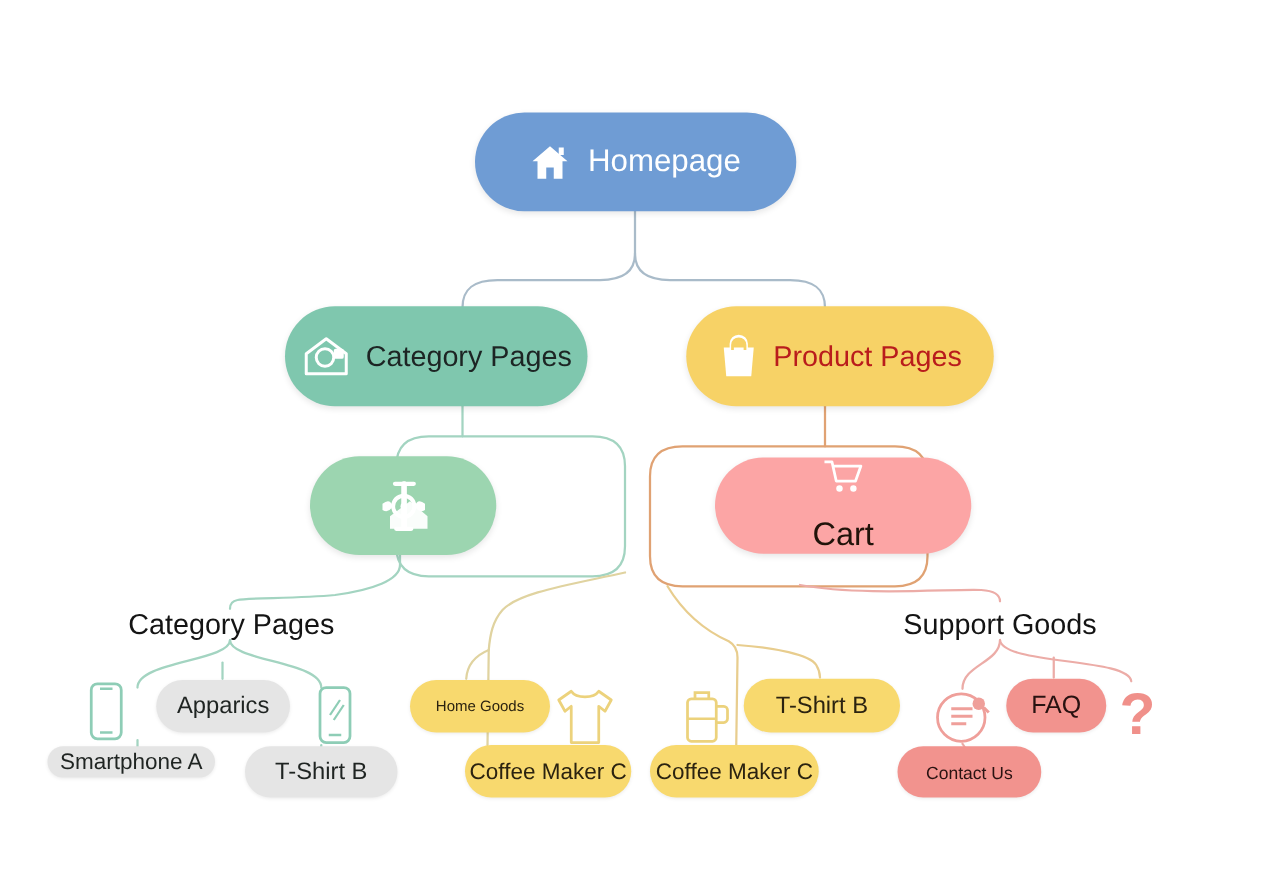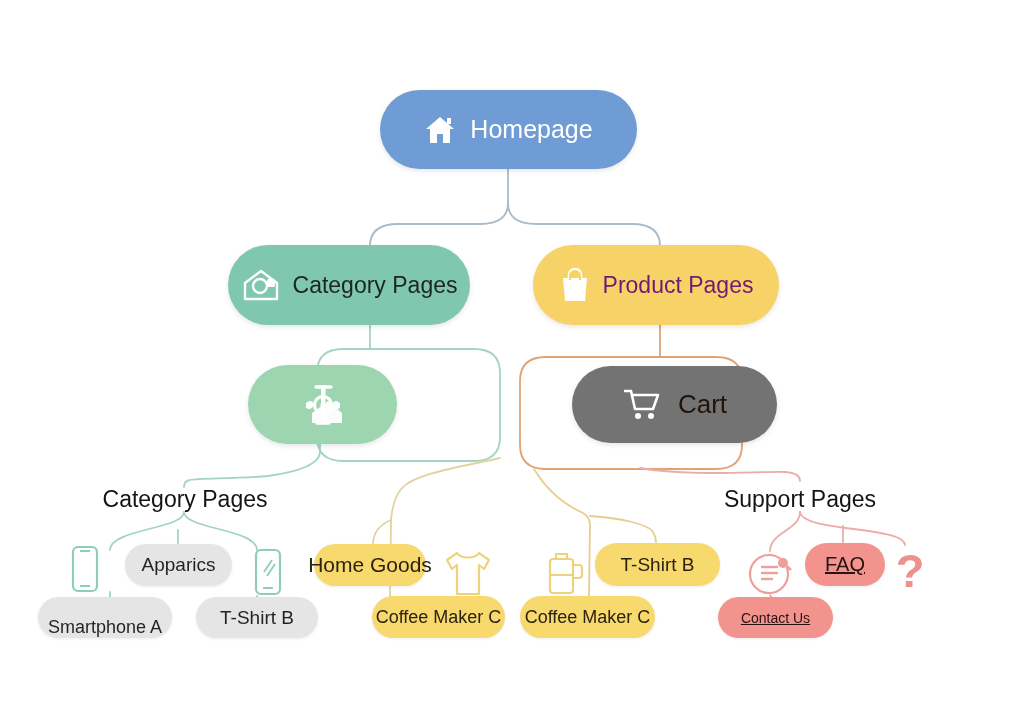--- a/index.html
+++ b/index.html
@@ -10,41 +10,41 @@
   svg.wires{position:absolute;left:0;top:0;z-index:0;}
   .node{
     position:absolute;display:flex;align-items:center;justify-content:center;
     gap:14px;z-index:2;box-sizing:border-box;
     box-shadow:0 2px 5px rgba(0,0,0,0.10);
     cursor:pointer;
   }
   .node .lbl{white-space:nowrap;}
   .homepage{left:380px;top:90px;width:257px;height:79px;border-radius:40px;background:#6f9cd4;color:#ffffff;font-size:25px;}
   .categorypages{left:228px;top:245px;width:242px;height:80px;border-radius:40px;background:#7fc7ae;color:#1d2524;font-size:23px;gap:12px;}
-  .productpages{left:533px;top:245px;width:246px;height:80px;border-radius:40px;background:#f7d266;color:#701a75;font-size:23px;gap:12px;}
+  .productpages{left:549px;top:245px;width:246px;height:80px;border-radius:40px;background:#f7d266;color:#b91c1c;font-size:23px;gap:12px;}
   .subnode{left:248px;top:365px;width:149px;height:79px;border-radius:40px;background:#9cd5b0;}
-  .cart{left:572px;top:366px;width:205px;height:77px;border-radius:39px;background:#737373;color:#21130a;font-size:26px;gap:16px;}
+  .cart{left:572px;top:366px;width:205px;height:77px;border-radius:39px;background:#fca5a5;color:#21130a;font-size:26px;gap:16px;flex-direction:column;}
   .sectionlabel{
     position:absolute;z-index:2;width:220px;text-align:center;font-size:23px;color:#141414;
   }
   .sl-left{left:75px;top:486px;}
   .sl-right{left:690px;top:486px;}
   .leaf{
     position:absolute;display:flex;align-items:center;justify-content:center;
     z-index:2;font-size:19px;color:#1f2422;white-space:nowrap;
     box-shadow:0 1px 3px rgba(0,0,0,0.08);cursor:pointer;
   }
   .mint{background:#e5e5e5;}
   .yellow{background:#f8d96e;color:#2b2310;}
-  .pink{background:#f2938e;color:#291211;text-decoration:underline;}
+  .pink{background:#f2938e;color:#291211;}
   .apparics{left:125px;top:544px;width:107px;height:42px;border-radius:21px;}
-  .homegoods{left:314px;top:544px;width:112px;height:42px;border-radius:21px;font-size:21px;}
+  .homegoods{left:328px;top:544px;width:112px;height:42px;border-radius:21px;font-size:12px;}
   .tshirt-yellow{left:595px;top:543px;width:125px;height:43px;border-radius:22px;}
   .faq{left:805px;top:543px;width:80px;height:43px;border-radius:22px;font-size:20px;}
-  .smartphone-a{left:38px;top:597px;width:134px;height:41px;border-radius:21px;font-size:18px;align-items:flex-end;}
+  .smartphone-a{left:38px;top:597px;width:134px;height:25px;border-radius:21px;font-size:18px;}
   .tshirt-mint{left:196px;top:597px;width:122px;height:41px;border-radius:21px;}
   .coffee1{left:372px;top:596px;width:133px;height:42px;border-radius:21px;font-size:18px;}
   .coffee2{left:520px;top:596px;width:135px;height:42px;border-radius:21px;font-size:18px;}
   .contactus{left:718px;top:597px;width:115px;height:41px;border-radius:21px;font-size:14px;}
   .shipping{left:845px;top:597px;width:130px;height:41px;border-radius:21px;font-size:18px;}
   .floaticon{position:absolute;z-index:2;}
   .qmark{
     position:absolute;left:892px;top:543px;width:36px;height:56px;z-index:2;
     font-size:47px;font-weight:bold;color:#f0908a;text-align:center;line-height:56px;
   }
@@ -139,21 +139,21 @@
   <div class="node cart">
     <svg width="40" height="35" viewBox="0 0 40 35">
       <path d="M2 4 L9 4 L13 22 L31 22 L36 8 L11 8" fill="none" stroke="#ffffff" stroke-width="2.6" stroke-linejoin="round"></path>
       <circle cx="16" cy="29" r="3" fill="#ffffff"></circle>
       <circle cx="29" cy="29" r="3" fill="#ffffff"></circle>
     </svg>
     <span class="lbl">Cart</span>
   </div>
 
   <div class="sectionlabel sl-left">Category Pages</div>
-  <div class="sectionlabel sl-right">Support Pages</div>
+  <div class="sectionlabel sl-right">Support Goods</div>
 
   <svg class="floaticon" style="left:71px;top:545px;" width="28" height="48" viewBox="0 0 28 48" fill="none">
     <rect x="2" y="2" width="24" height="44" rx="5" stroke="#8ecdb6" stroke-width="2.2"></rect>
     <path d="M9 6 L19 6" stroke="#8ecdb6" stroke-width="2"></path>
     <path d="M9 41 L19 41" stroke="#8ecdb6" stroke-width="2"></path>
   </svg>
 
   <svg class="floaticon" style="left:253px;top:548px;" width="30" height="48" viewBox="0 0 30 48" fill="none">
     <rect x="3" y="2" width="24" height="44" rx="5" stroke="#8ecdb6" stroke-width="2.2"></rect>
     <path d="M10 40 L20 40" stroke="#8ecdb6" stroke-width="2"></path>

